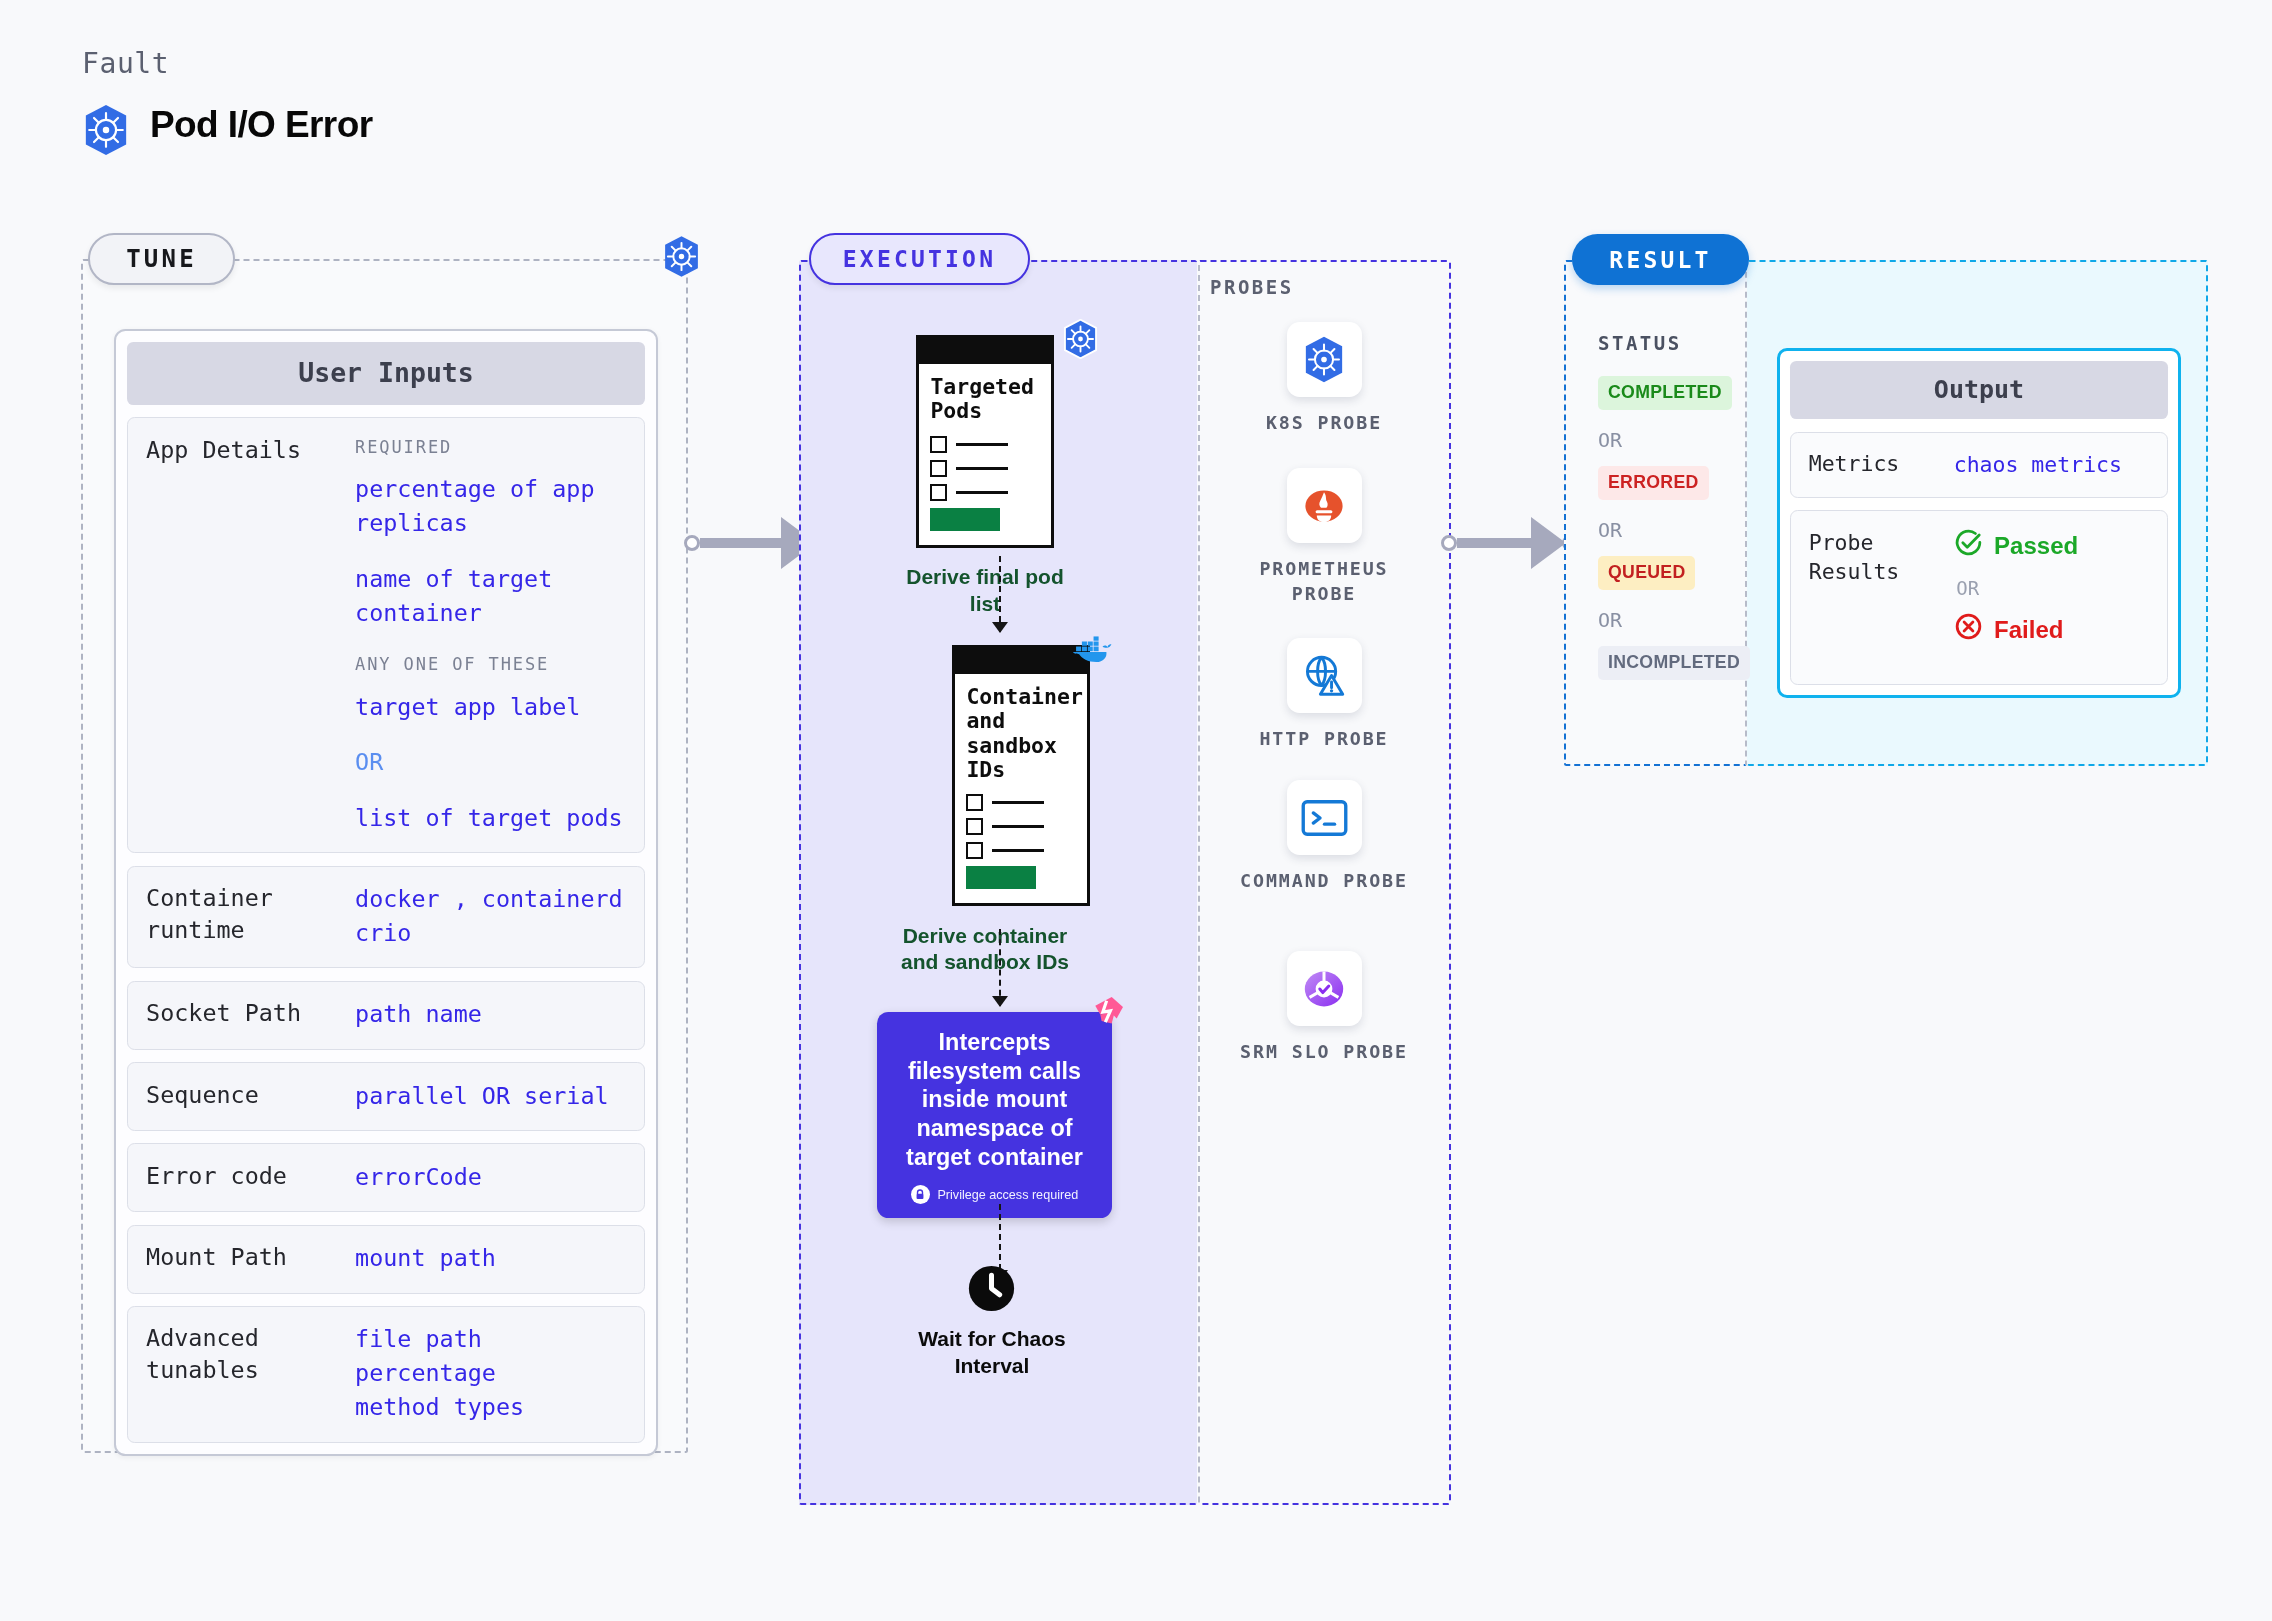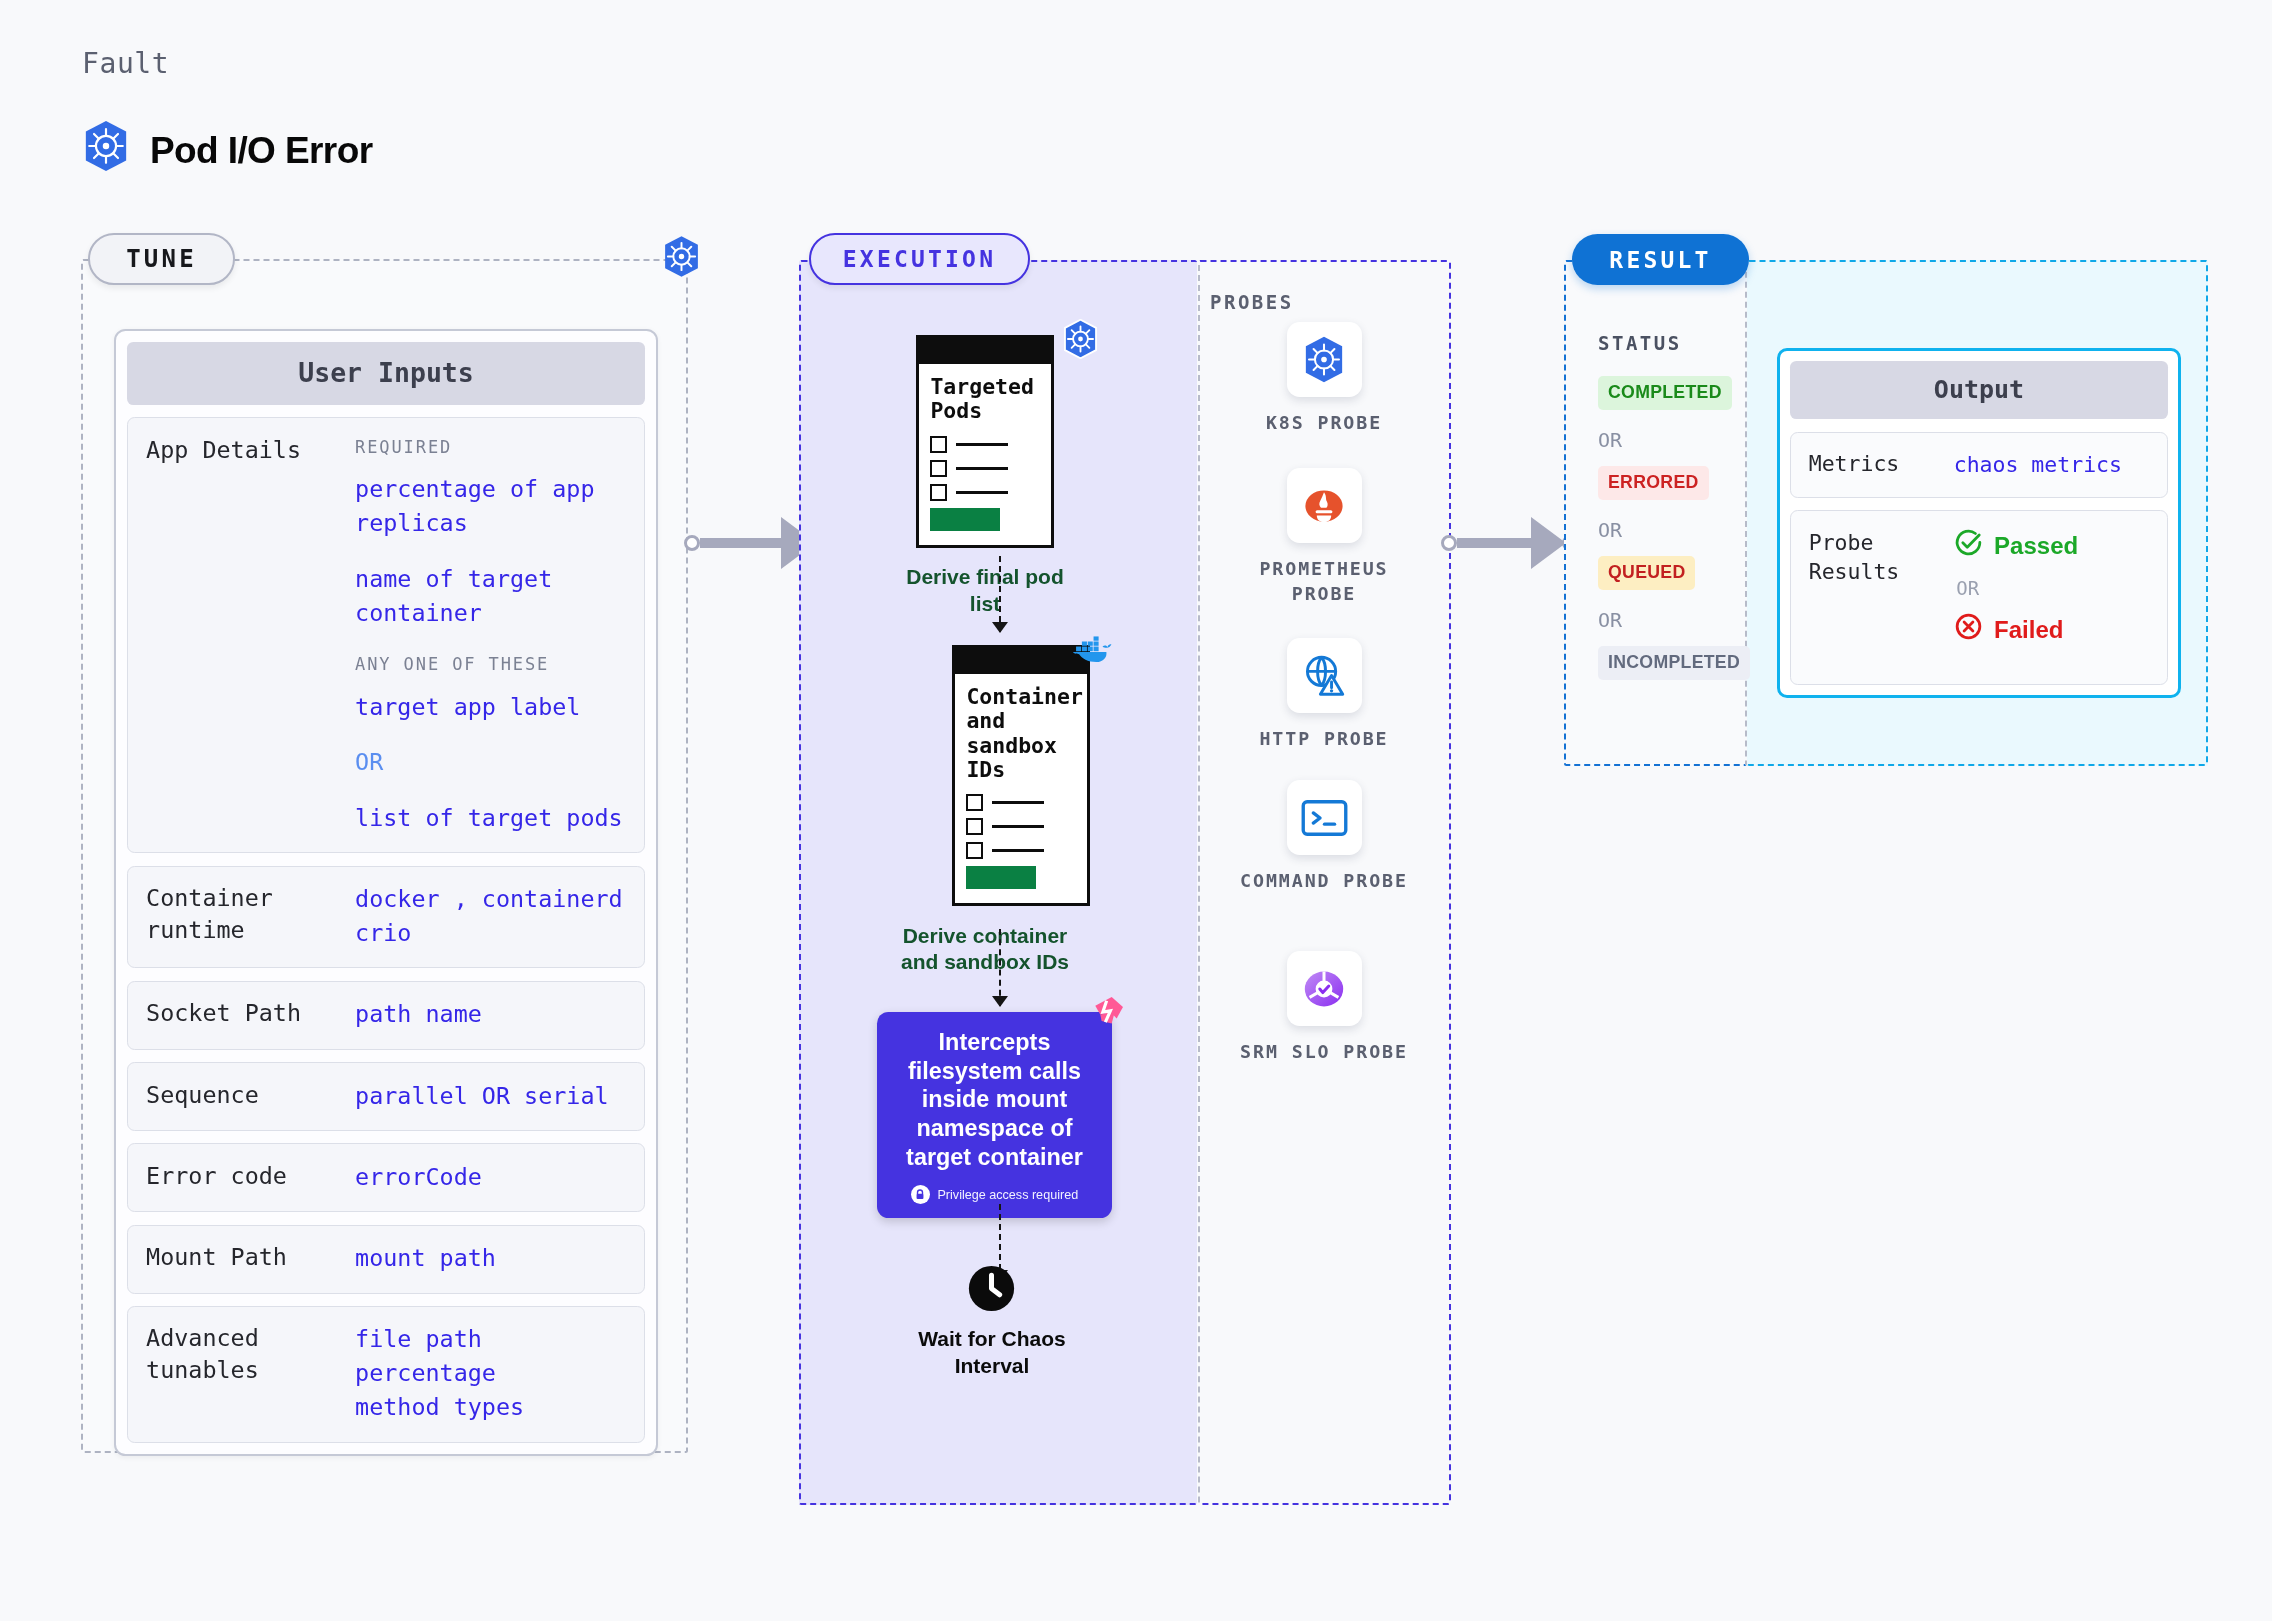--- a/index.html
+++ b/index.html
@@ -10,22 +10,22 @@
     -webkit-font-smoothing:antialiased;
   }
 
   
   #fault-label{
     position:absolute; left:82px; top:47px;
     font-family:"DejaVu Sans Mono", monospace;
     font-size:28px; color:#5b6070; letter-spacing:0.6px;
   }
   #fault-title-row{
-    position:absolute; left:82px; top:120px;
-    display:flex; align-items:flex-end; gap:20px;
+    position:absolute; left:82px; top:104px;
+    display:flex; align-items:flex-start; gap:20px;
   }
   #fault-title{
     font-size:37px; font-weight:700; color:#080808; letter-spacing:-0.6px;
     font-family:"Liberation Sans", sans-serif;
   }
 
   
   .k8s-hex{ display:block; }
 
   
@@ -88,21 +88,21 @@
     left:809px; top:233px; width:221px; height:52px;
     background:#e8e7fd; border:2.5px solid #4533e0; color:#4533e0; font-size:23px;
     box-shadow:0 3.2px 6.3px rgba(0,0,0,.07);
   }
   #probes-dash{
     position:absolute; left:1198px; top:260px; width:253px; height:1245px;
     border:2.5px dashed #4533e0; border-left:2.5px dashed #b7bbc9;
     border-radius:2.5px; background:#f8f9fb;
   }
   #probes-title{
-    position:absolute; left:1210px; top:291px;
+    position:absolute; left:1210px; top:276px;
     font-family:"DejaVu Sans Mono", monospace;
     font-size:19px; letter-spacing:2.5px; color:#5b6070; font-weight:700;
   }
 
   
   .doc-card{ position:absolute; }
   .doc-box{
     width:138px; background:#fff;
     border:3.8px solid #0d0d0d; border-top:none;
     position:relative;

